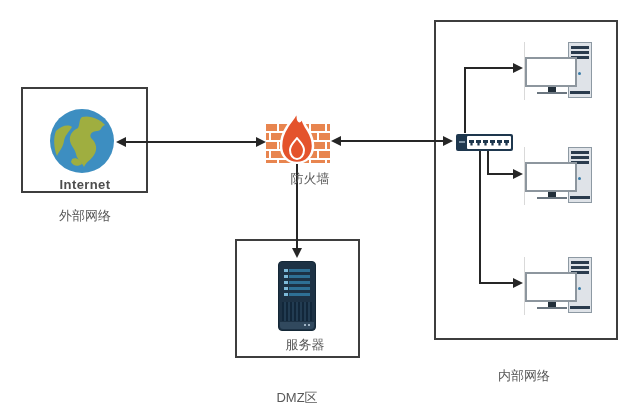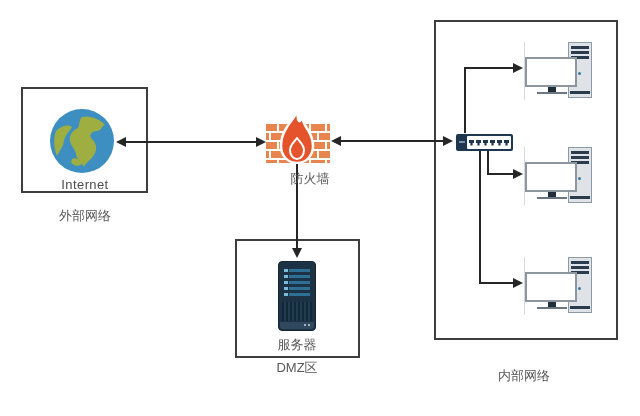--- a/index.html
+++ b/index.html
@@ -7,25 +7,25 @@
   #canvas{position:relative;width:640px;height:416px;background:#fff;overflow:hidden;}
 
   
   .zone-box{position:absolute;border:2px solid var(--c-box-border,#3e3e3e);background:#fff;box-sizing:border-box;z-index:1;}
   #box-external{left:21px;top:87px;width:127px;height:106px;}
   #box-dmz{left:235px;top:239px;width:125px;height:119px;}
   #box-internal{left:434px;top:20px;width:184px;height:320px;}
 
   
   .lbl{position:absolute;transform:translateX(-50%);color:var(--c-label-text,#595959);font-size:13px;white-space:nowrap;z-index:6;}
-  #lbl-internet{left:85px;top:177px;color:#4d4d4d;letter-spacing:.4px;}
+  #lbl-internet{left:85px;top:177px;color:#4d4d4d;letter-spacing:.4px;font-weight:bold;}
   #lbl-external{left:85px;top:207px;}
   #lbl-firewall{left:310px;top:170px;}
-  #lbl-server{left:297px;top:336px;}
-  #lbl-dmz{left:297px;top:359px;text-align:center;}
+  #lbl-server{left:305px;top:336px;}
+  #lbl-dmz{left:297px;top:389px;text-align:center;}
   #lbl-internal{left:524px;top:367px;}
 
   
   #wires{position:absolute;left:0;top:0;width:640px;height:416px;z-index:5;pointer-events:none;}
   .wire{stroke:var(--c-connector,#262626);stroke-width:2;fill:none;}
   .wire-head{fill:var(--c-connector,#262626);}
 
   
   #globe{position:absolute;left:48px;top:107px;z-index:4;}
   .ocean{fill:var(--c-globe-ocean,#3d8ec1);}

